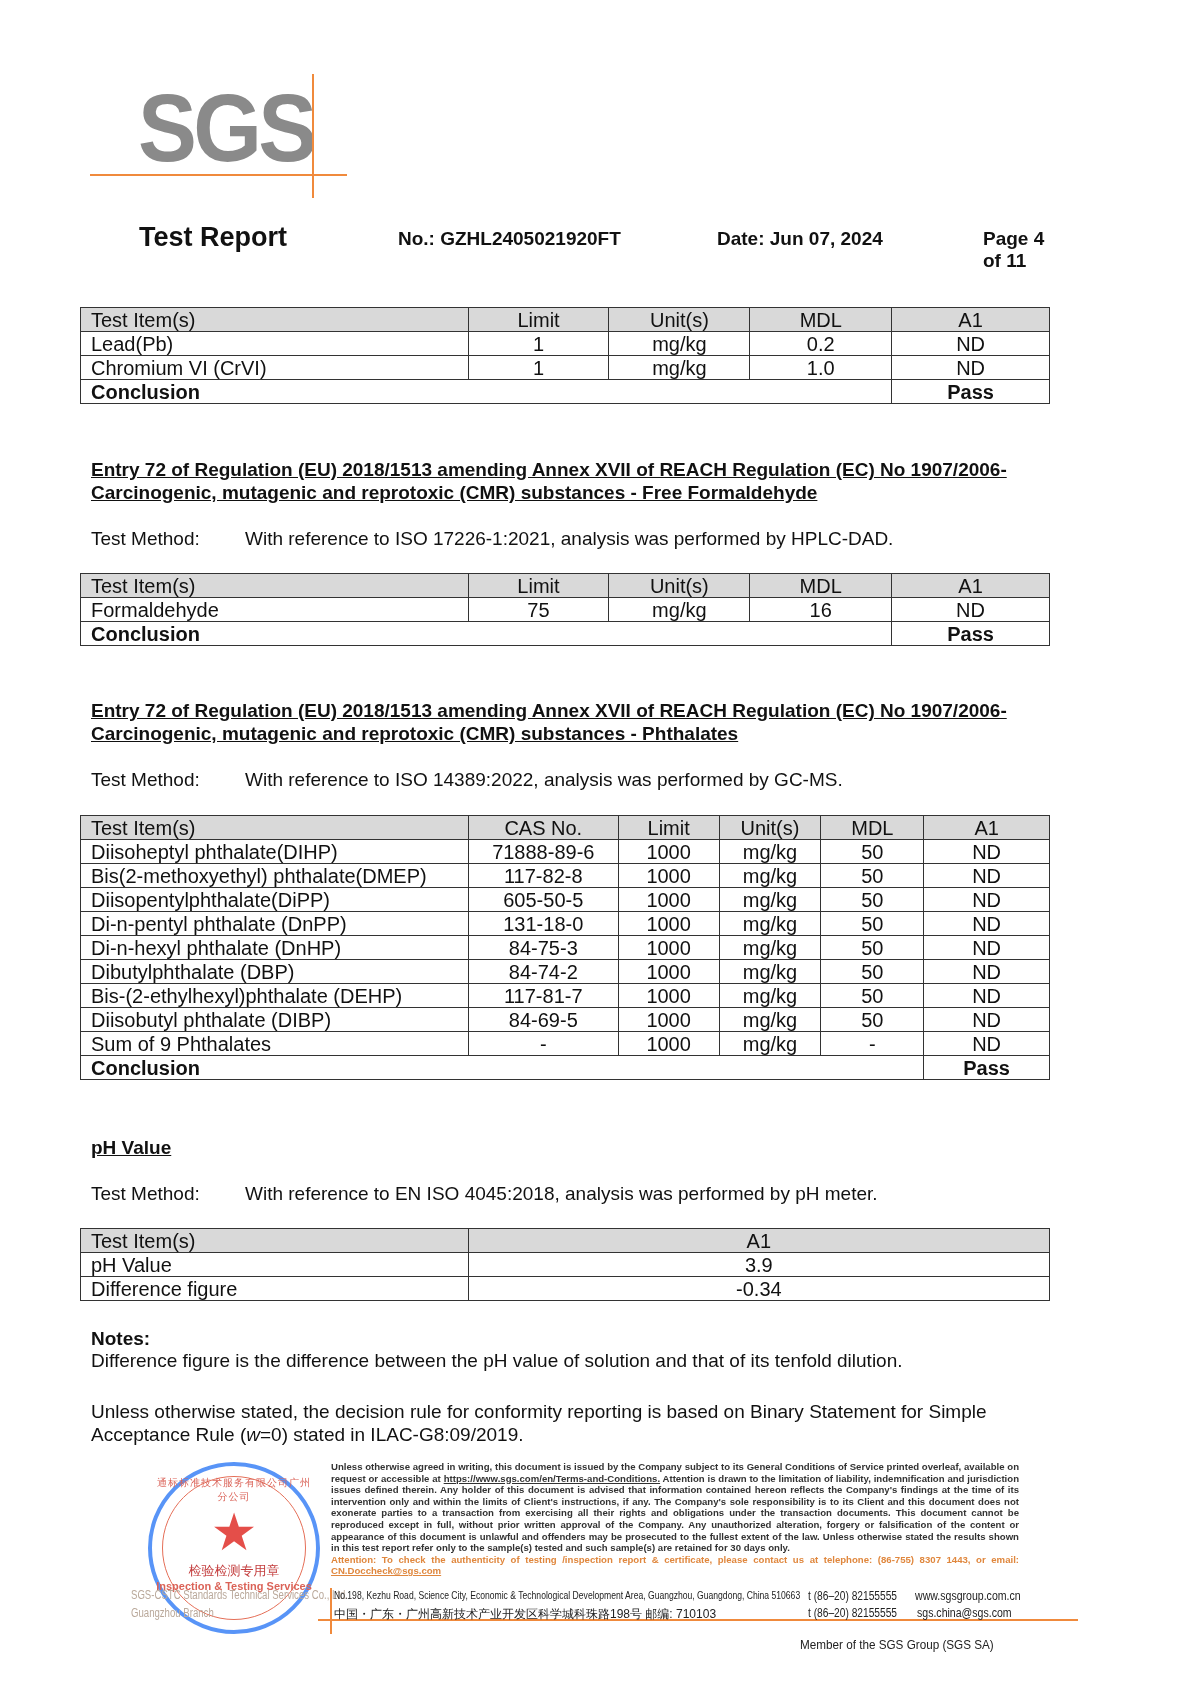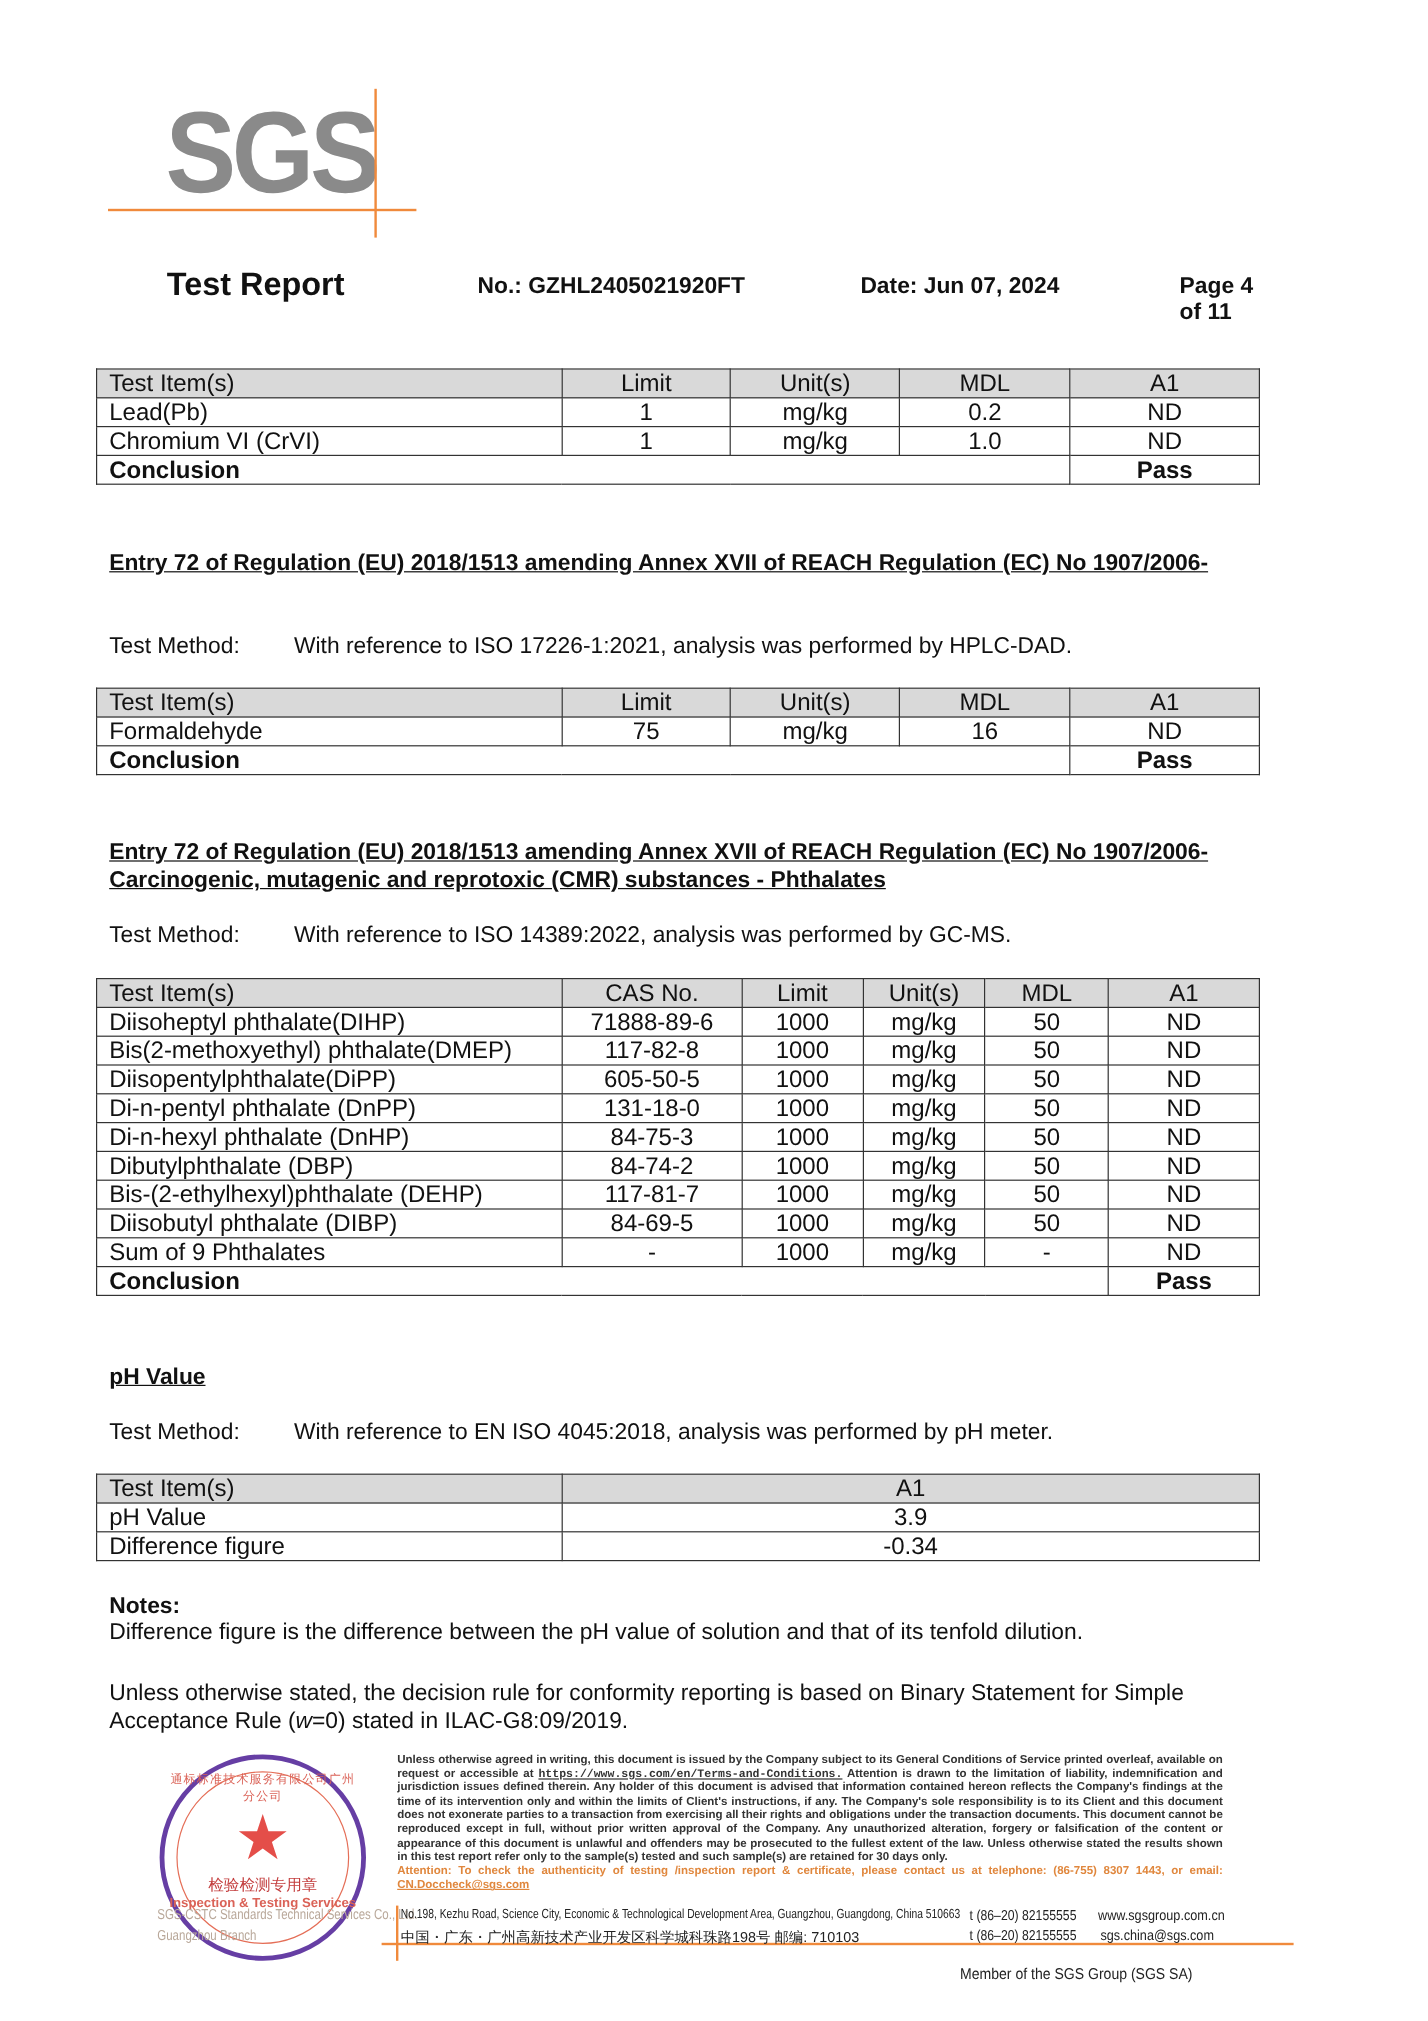--- a/index.html
+++ b/index.html
@@ -29,31 +29,31 @@
     
     .section-title { position: absolute; left: 91px; font-size: 19px; font-weight: bold; text-decoration: underline; line-height: 23px; }
     .method { position: absolute; left: 91px; font-size: 19px; }
     .method .label { display: inline-block; width: 154px; }
 
     .notes-title { position: absolute; left: 91px; top: 1328px; font-size: 19px; font-weight: bold; }
     .notes-text { position: absolute; left: 91px; top: 1350px; font-size: 19px; }
     .rule-text { position: absolute; left: 91px; top: 1400px; width: 980px; font-size: 19px; line-height: 23px; }
 
     
-    .stamp { position: absolute; left: 133px; top: 1462px; width: 172px; height: 172px; border: 4px solid #4c1d95; border-radius: 50%; opacity: 0.85; }
+    .stamp { position: absolute; left: 148px; top: 1462px; width: 172px; height: 172px; border: 4px solid #3b82f6; border-radius: 50%; opacity: 0.85; }
     .stamp-inner { position: absolute; left: 10px; top: 10px; right: 10px; bottom: 10px; border: 1px solid #e0553a; border-radius: 50%; }
     .stamp-star { position: absolute; left: 0; right: 0; top: 40px; text-align: center; font-size: 52px; color: #e0302a; line-height: 1; }
     .stamp-cn { position: absolute; left: 0; right: 0; top: 96px; text-align: center; font-size: 13px; color: #b91c1c; }
     .stamp-en { position: absolute; left: 0; right: 0; top: 114px; text-align: center; font-size: 11px; font-weight: bold; color: #d4473a; }
     .stamp-arc { position: absolute; left: 0; right: 0; top: 10px; text-align: center; font-size: 10px; color: #d4473a; letter-spacing: 1px; }
     .company-name { position: absolute; left: 131px; top: 1588px; font-size: 12px; color: #b9a89a; transform: scaleX(0.8); transform-origin: left; }
     .company-branch { position: absolute; left: 131px; top: 1606px; font-size: 12px; color: #b9a89a; transform: scaleX(0.8); transform-origin: left; }
 
     .disclaimer { position: absolute; left: 331px; top: 1461px; width: 688px; font-size: 9.6px; line-height: 11.6px; font-weight: bold; color: #333; text-align: justify; }
-    .disclaimer .link { text-decoration: underline; font-family: Liberation Mono, monospace; }
+    .disclaimer .link { text-decoration: underline; }
     .attention { color: #e0873d; font-weight: bold; }
     .attention .email { text-decoration: underline; }
 
     .footer-vline { position: absolute; left: 330px; top: 1588px; width: 2px; height: 46px; background: #f08a3c; }
     .footer-hline { position: absolute; left: 318px; top: 1619px; width: 760px; height: 2px; background: #f08a3c; }
     .addr-en { position: absolute; left: 334px; top: 1589px; font-size: 11px; color: #222; transform: scaleX(0.78); transform-origin: left; white-space: nowrap; }
     .addr-cn { position: absolute; left: 334px; top: 1606px; font-size: 12px; color: #222; white-space: nowrap; }
     .tel1 { position: absolute; left: 808px; top: 1589px; font-size: 12px; color: #222; transform: scaleX(0.85); transform-origin: left; }
     .tel2 { position: absolute; left: 808px; top: 1606px; font-size: 12px; color: #222; transform: scaleX(0.85); transform-origin: left; }
     .web { position: absolute; left: 915px; top: 1589px; font-size: 12px; color: #222; transform: scaleX(0.88); transform-origin: left; }
@@ -108,20 +108,21 @@
   </tr>
   <tr class="conclusion">
     <td class="left" colspan="4">Conclusion</td>
     <td>Pass</td>
   </tr>
 </tbody>
   </table>
 
 <div class="section-title" style="top:458px;">
   <div>Entry 72 of Regulation (EU) 2018/1513 amending Annex XVII of REACH Regulation (EC) No 1907/2006-</div>
+  <div>Carcinogenic, mutagenic and reprotoxic (CMR) substances - Free Formaldehyde</div>
 </div>
 <div class="method" style="top:528px;">
   <span class="label">Test Method:</span><span>With reference to ISO 17226-1:2021, analysis was performed by HPLC-DAD.</span>
 </div>
 <table class="grid" style="left:80px; top:573px; width:970px;">
   <colgroup>
     <col style="width:388px">
       <col style="width:141px">
       <col style="width:141px">
       <col style="width:142px">

